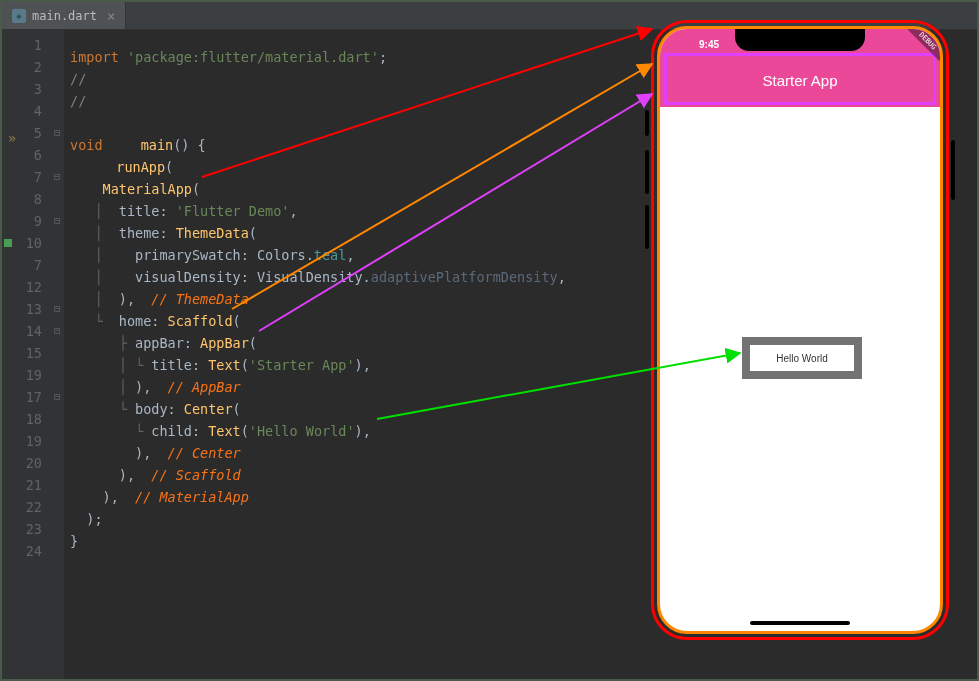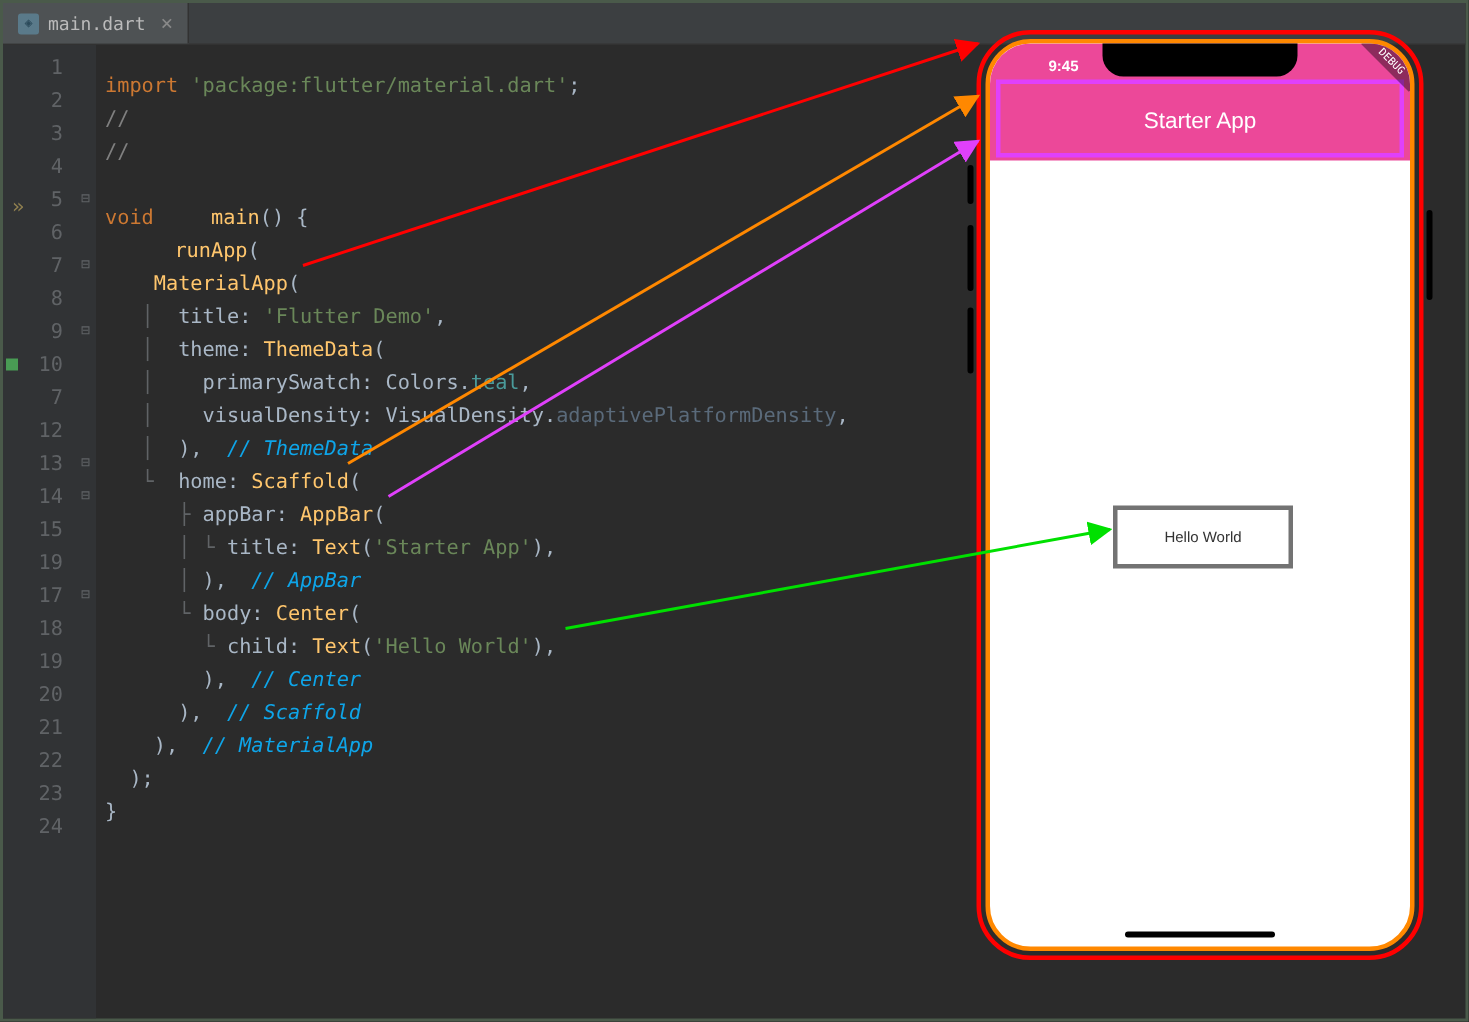--- a/index.html
+++ b/index.html
@@ -91,21 +91,21 @@
       flex: 1;
       position: relative;
     }
     .code-line { height: 22px; }
     
     
     .kw { color: #cc7832; }
     .str { color: #6a8759; }
     .cls { color: #ffc66d; }
     .fn { color: #ffc66d; margin-left: 30px; }
-    .com { color: #0ea5e9; font-style: italic; }
+    .com { color: #f97316; font-style: italic; }
     .com2 { color: #808080; }
     .teal { color: #4a9a9a; }
     .dim { color: #5a6a7a; margin-top: 20px; }
     
     
     .tree { color: #606366; }
     
     
     .phone-container {
       position: absolute;
@@ -189,21 +189,21 @@
       font-size: 15px;
       font-weight: 500;
     }
     
     .hello-box {
       position: absolute;
       top: 308px;
       left: 82px;
       width: 120px;
       height: 42px;
-      border: 3px solid #737373;
+      border: 8px solid #737373;
       display: flex;
       align-items: center;
       justify-content: center;
       text-align: right;
     }
     .hello-text {
       font-family: -apple-system, sans-serif;
       font-size: 10px;
       color: #333;
     }

